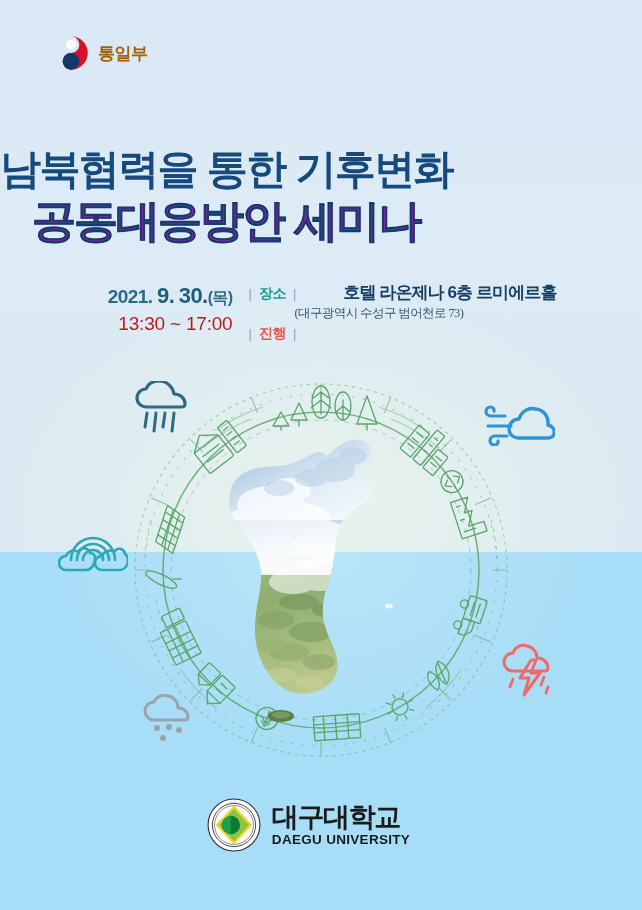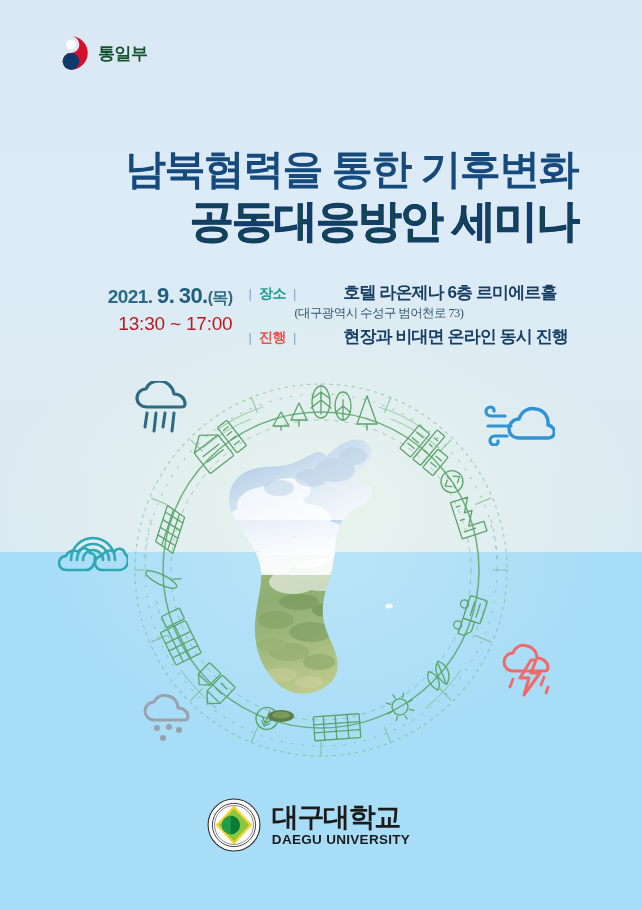--- a/index.html
+++ b/index.html
@@ -58,48 +58,49 @@
     align-items: center;
     gap: 8px;
   }
   .taeguk {
     width: 38px; height: 38px;
     flex: 0 0 38px;
   }
   .gov-label {
     font-size: 17px;
     font-weight: 700;
-    color: #14532d;
+    color: #a16207;
     letter-spacing: -0.5px;
     white-space: nowrap;
   }
 
   
   .title-block {
     position: absolute;
     left: 0; top: 145px;
     width: 578px;
-    text-align: right;
+    text-align: left;
   }
   .title-line1 {
     font-size: 41px;
     font-weight: 700;
     color: #164a7d;
     letter-spacing: -1.6px;
     line-height: 1.18;
     white-space: nowrap;
   }
   .title-line2 {
     font-size: 44px;
     font-weight: 900;
-    color: #14532d;
+    color: #a21caf;
     letter-spacing: -2px;
     line-height: 1.2;
     margin-top: 2px;
     white-space: nowrap;
+    padding-left: 32px;
     -webkit-text-stroke: 0.8px #123c6b;
   }
 
   
   .info-block {
     position: absolute;
     left: 0; top: 281px;
     width: 587px;
     display: flex;
     justify-content: center;
@@ -258,21 +259,20 @@
         <span class="bar">|</span>
         <span class="tag tag-venue">장소</span>
         <span class="bar">|</span>
         <span class="info-main">호텔 라온제나 6층 르미에르홀</span>
       </div>
       <div class="info-sub">(대구광역시 수성구 범어천로 73)</div>
       <div class="info-row">
         <span class="bar">|</span>
         <span class="tag tag-mode">진행</span>
         <span class="bar">|</span>
-        <span class="info-main">현장과 비대면 온라인 동시 진행</span>
       </div>
     </div>
   </div>
 
   <div class="illustration">
     <svg viewBox="0 0 400 400" width="400" height="400">
       <defs>
         <linearGradient id="northGrad" x1="0" y1="0" x2="0.6" y2="1">
           <stop offset="0%" stop-color="#8fb4dd"></stop>
           <stop offset="28%" stop-color="#b9d1e8"></stop>

